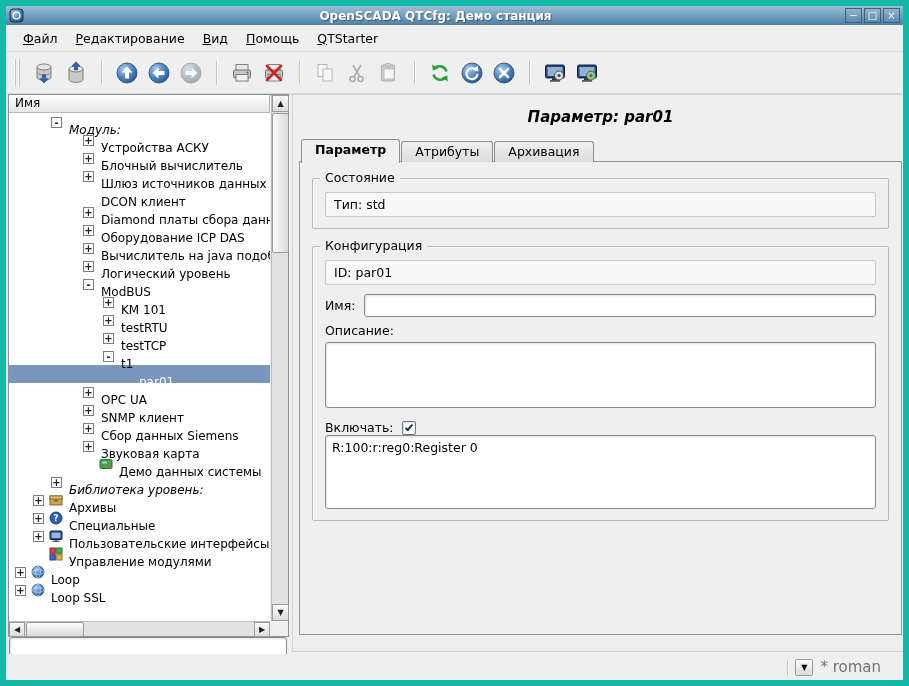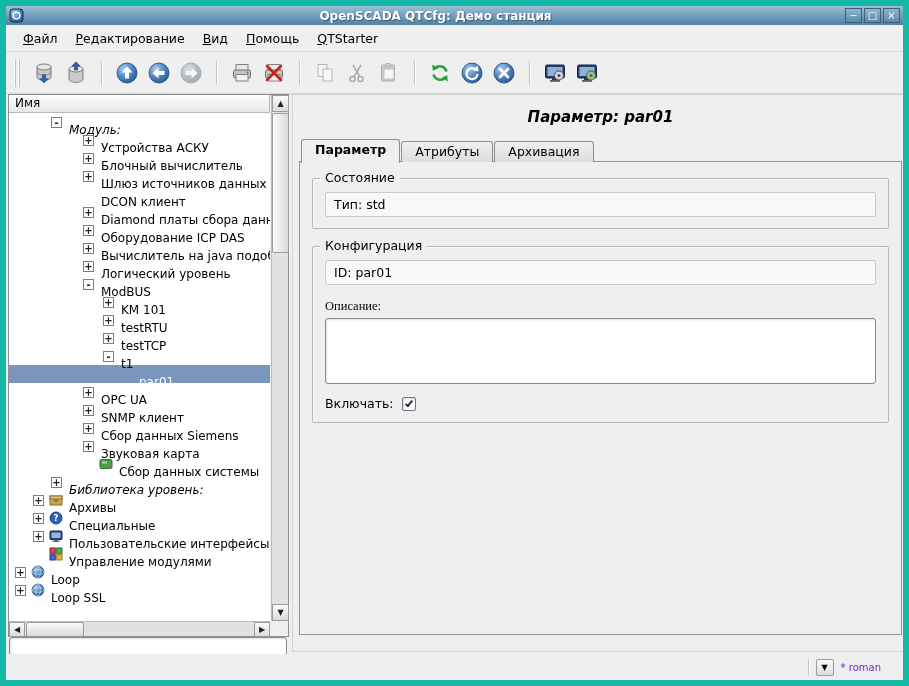--- a/index.html
+++ b/index.html
@@ -87,40 +87,40 @@
   .groupbox{position:relative;border:1px solid #B7B7B7;border-radius:2px;padding:13px 12px 11px;
     box-shadow:inset 1px 1px 0 rgba(255,255,255,.7);}
   .groupbox+.groupbox{margin-top:17px;}
   .gtitle{position:absolute;top:-9px;left:7px;padding:0 5px;background:#EFEFEF;font-size:12.5px;}
   .info-strip{background:#F8F8F8;border:1px solid #CACACA;border-radius:2px;padding:4px 8px;min-height:25px;}
   .info-strip b{font-weight:normal;}
   .frow{display:flex;align-items:center;margin-top:9px;}
   .flabel{margin-right:8px;white-space:nowrap;}
   .text-input{flex:1;height:23px;background:#fff;border:1px solid #8A8A8A;border-radius:3px;padding:0 6px;
     font-size:12.5px;box-shadow:inset 1px 1px 2px rgba(0,0,0,.12);font-family:"DejaVu Sans","Liberation Sans",sans-serif;}
-  .block-label{margin-top:14px;margin-bottom:4px;font-family:Liberation Serif, serif;}
+  .block-label{margin-top:6px;margin-bottom:4px;}
   .textarea{width:100%;height:66px;background:#fff;border:1px solid #8A8A8A;border-radius:3px;padding:4px 6px;
     font-size:12.5px;resize:none;box-shadow:inset 1px 1px 2px rgba(0,0,0,.12);
     font-family:"DejaVu Sans","Liberation Sans",sans-serif;}
   .checkbox{width:14px;height:14px;background:#fff;border:1px solid #767676;border-radius:2px;
     display:inline-block;position:relative;box-shadow:inset 1px 1px 2px rgba(0,0,0,.15);}
   .checkbox .check{display:none;}
   .checkbox.checked .check{display:block;position:absolute;left:4px;top:1px;width:4px;height:8px;
     border-right:2px solid #17324E;border-bottom:2px solid #17324E;transform:rotate(40deg);}
   .listbox{width:100%;height:74px;background:#fff;border:1px solid #8A8A8A;border-radius:3px;padding:3px 6px;
     overflow:hidden;box-shadow:inset 1px 1px 2px rgba(0,0,0,.12);}
   .listbox .attr-line{display:block;font-size:12.5px;padding:1px 0;}
 
   
   .statusbar{position:absolute;left:0;right:0;bottom:0;height:26px;display:flex;align-items:center;
     justify-content:flex-end;padding:0 22px 0 0;gap:7px;background:#EFEFEF;}
   .sb-sep{width:1px;height:16px;background:#C2C2C2;box-shadow:1px 0 0 #fff;}
   .combo-btn{width:18px;height:17px;display:flex;align-items:center;justify-content:center;font-size:8px;
     background:linear-gradient(#FAFAFA,#DCDCDC);border:1px solid #9B9B9B;border-radius:2px;cursor:default;}
-  .user-label{color:#6d28d9;font-size:10px;}
+  .user-label{color:#737373;font-size:15px;}
 </style>
 </head>
 <body>
 
 <svg width="0" height="0" style="position:absolute">
   <defs>
     <radialGradient id="gblue" cx="35%" cy="30%" r="75%">
       <stop offset="0%" stop-color="#A9CDF0"></stop>
         <stop offset="55%" stop-color="#5387BE"></stop>
         <stop offset="100%" stop-color="#2A5A94"></stop>
@@ -382,21 +382,21 @@
         <div class="trow" style="padding-left: 74px;">
           <span class="expander">+</span>
           <span class="tlabel">Звуковая карта</span>
         </div>
         <div class="trow" style="padding-left: 90px;">
           <span class="ticon13"><svg width="14" height="14" viewBox="0 0 14 14">
               <rect x="1" y="2.5" width="12" height="9" rx="1.5" fill="#44A04C" stroke="#2C6E33"></rect>
               <rect x="3" y="4.5" width="5" height="2" fill="#A8D8AC"></rect>
               <circle cx="10.5" cy="8.5" r="1.3" fill="#E8524A"></circle>
             </svg></span>
-          <span class="tlabel">Сбор данных системы</span>
+          <span class="tlabel">Демо данных системы</span>
         </div>
         <div class="trow italic" style="padding-left: 42px;">
           <span class="expander">+</span>
           <span class="tlabel">Библиотека уровень:</span>
         </div>
         <div class="trow" style="padding-left: 24px;">
           <span class="expander">+</span>
           <span class="ticon13"><svg width="14" height="14" viewBox="0 0 14 14">
               <rect x="1" y="3" width="12" height="9" fill="#C9A254" stroke="#8A6B2F"></rect>
               <rect x="1" y="3" width="12" height="3" fill="#E2C684" stroke="#8A6B2F"></rect>
@@ -483,31 +483,38 @@
       </div>
 
       <div class="groupbox">
         <span class="gtitle">Конфигурация</span>
 
         <div class="info-strip">
           <span>ID:</span>
           <b>par01</b>
         </div>
 
+        <div class="frow">
+          <span class="flabel">Имя:</span>
+          <input class="text-input" value="" style="">
+        </div>
 
         <div class="block-label">Описание:</div>
         <textarea class="textarea" style=""></textarea>
 
         <div class="frow">
           <span class="flabel">Включать:</span>
           <span class="checkbox checked">
             <span class="check"></span>
           </span>
         </div>
 
+        <div class="listbox">
+          <span class="attr-line">R:100:r:reg0:Register 0</span>
+        </div>
       </div>
 
     </div>
   </div>
 
   <div class="statusbar">
     <span class="sb-sep"></span>
     <span class="combo-btn">▼</span>
     <span class="user-label">* roman</span>
   </div>

